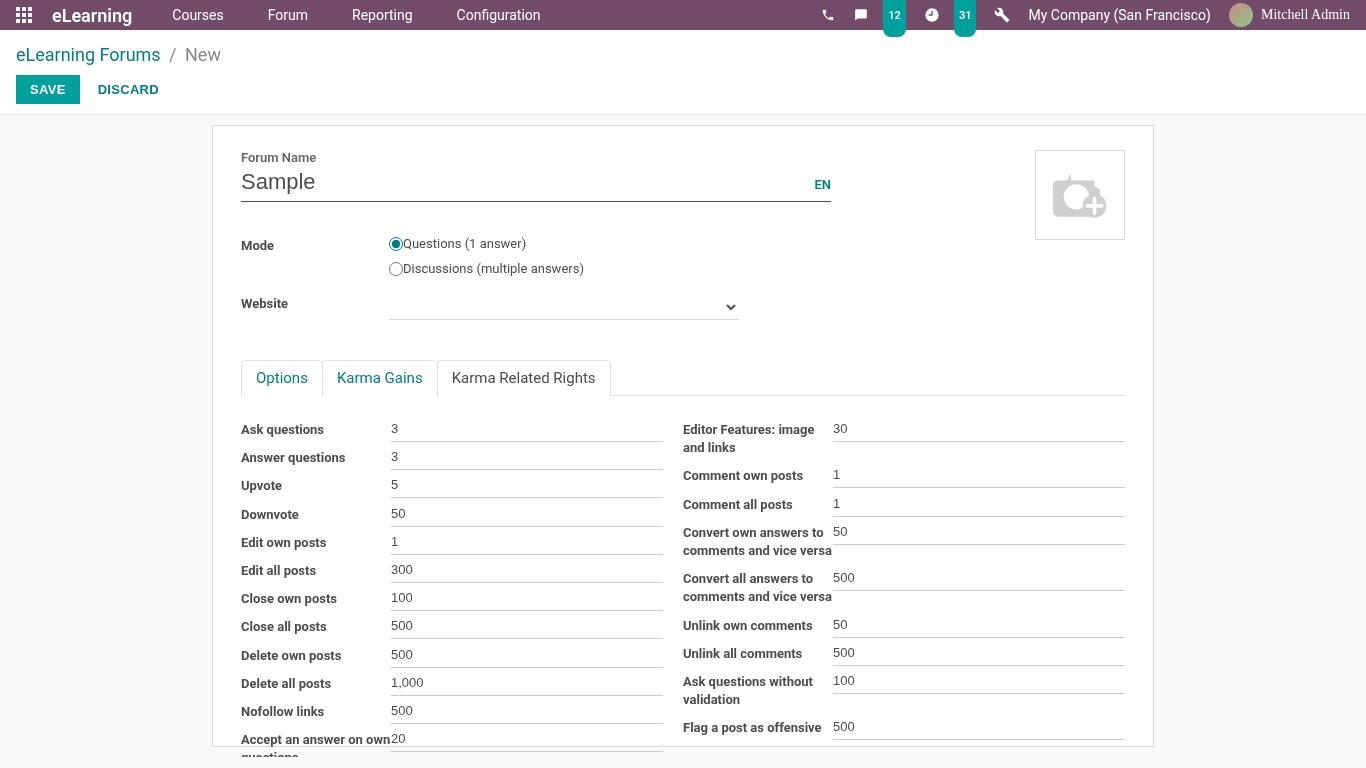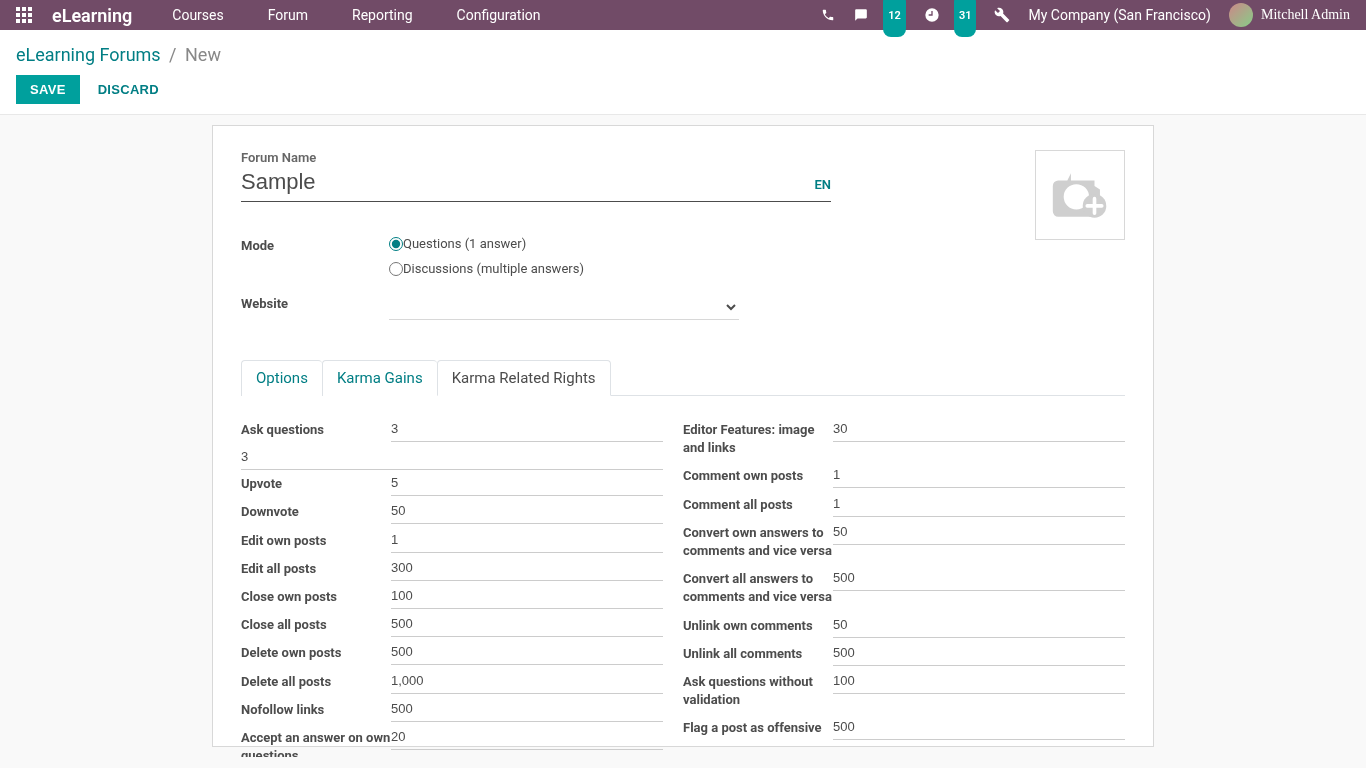--- a/index.html
+++ b/index.html
@@ -184,20 +184,21 @@
       <div class="tab active">Karma Related Rights</div>
     </div>
 
     <div class="tab-content">
       <div class="col left" id="kleft">
           <div class="karma-row">
             <div class="karma-label">Ask questions</div>
             <input class="karma-input" value="3" style="">
           </div>
           <div class="karma-row">
+            <div class="karma-label">Answer questions</div>
             <input class="karma-input" value="3" style="">
           </div>
           <div class="karma-row">
             <div class="karma-label">Upvote</div>
             <input class="karma-input" value="5" style="">
           </div>
           <div class="karma-row">
             <div class="karma-label">Downvote</div>
             <input class="karma-input" value="50" style="">
           </div>

